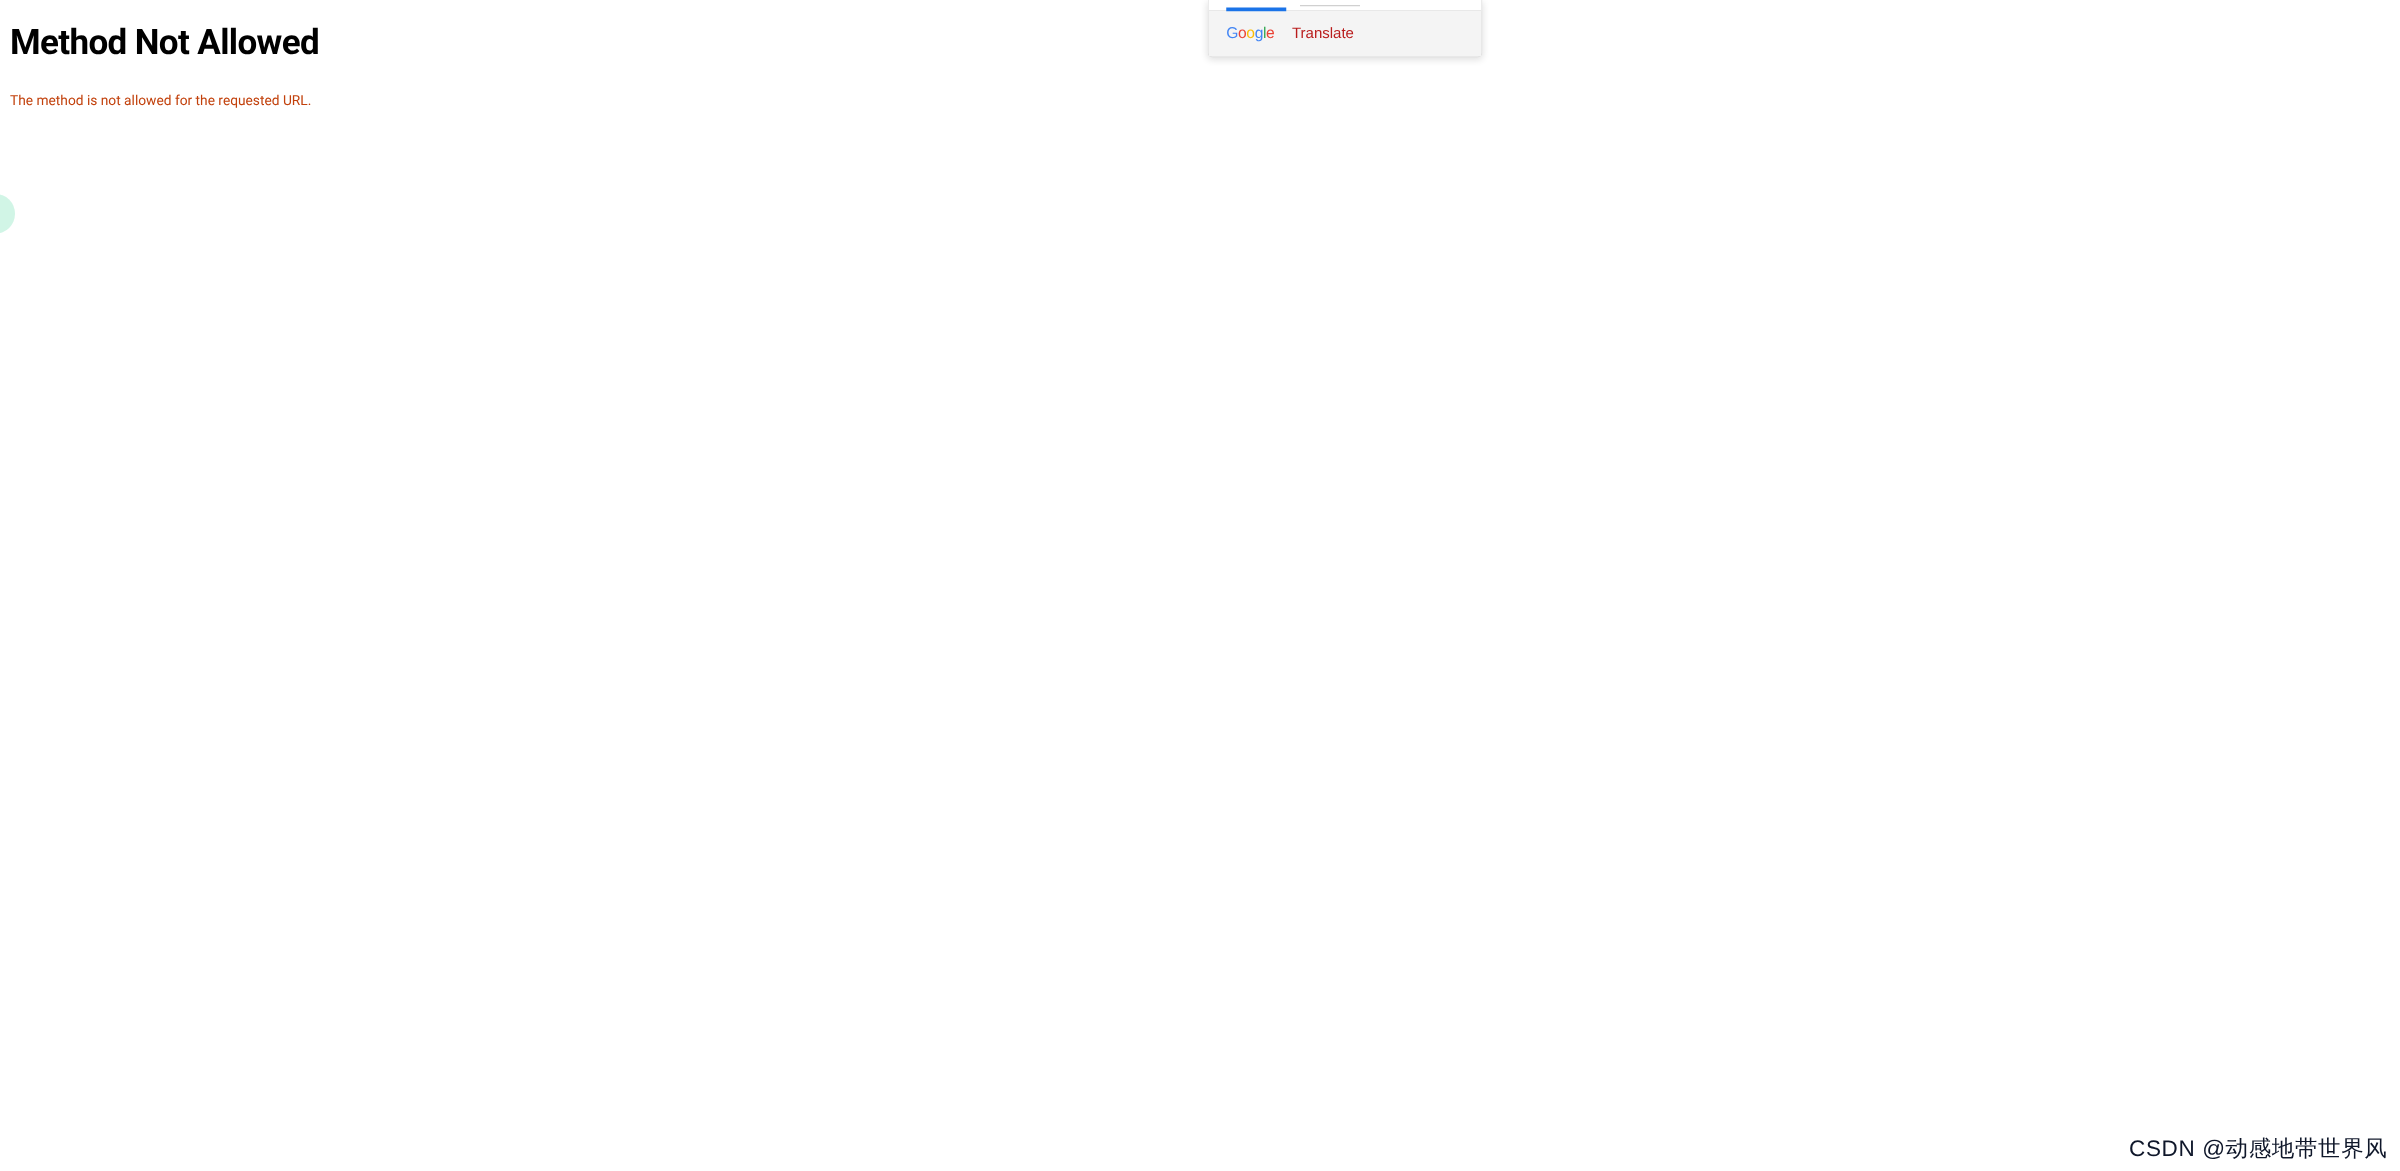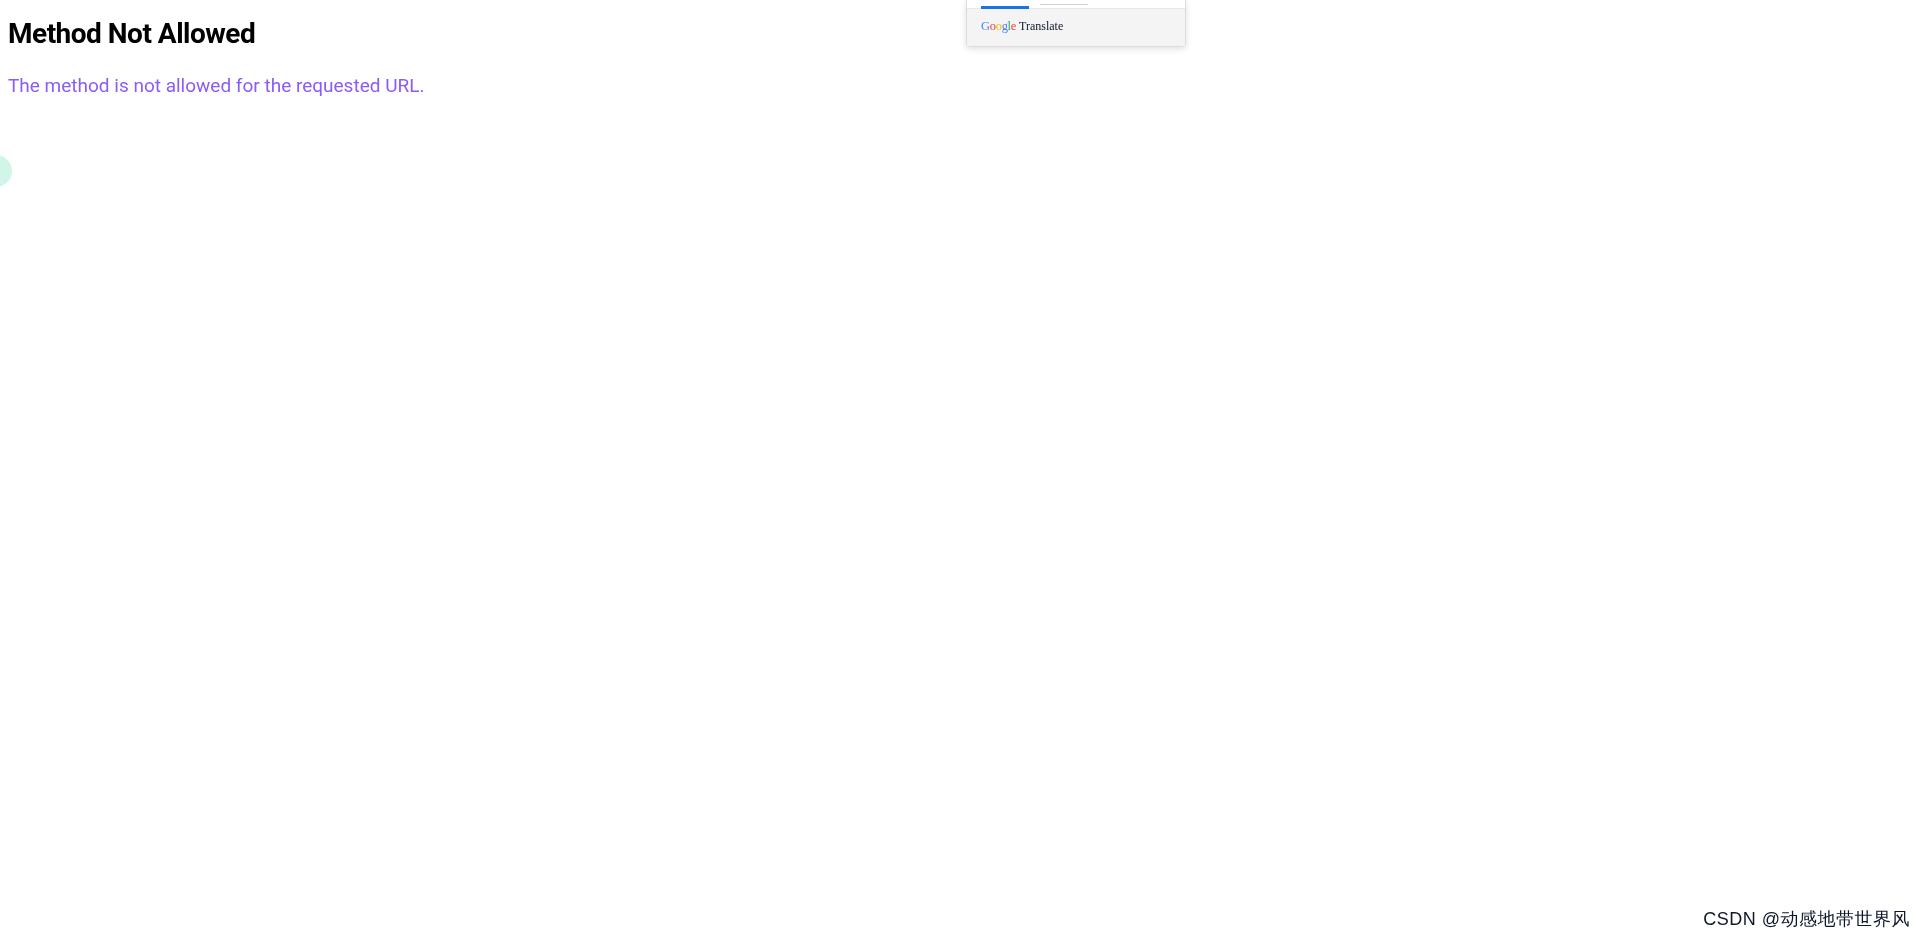--- a/index.html
+++ b/index.html
@@ -16,23 +16,23 @@
       overflow: hidden;
     }
     .error-heading {
       font-size: 28px;
       font-weight: 700;
       color: #000000;
       margin: 17px 0 0 8px;
       letter-spacing: -0.5px;
     }
     .error-message {
-      font-size: 19px;
+      font-size: 11px;
       font-weight: 400;
-      color: #8b5cf6;
+      color: #c2410c;
       margin: 24px 0 0 8px;
     }
     .translate-popup {
       position: absolute;
       top: 0;
       left: 966px;
       width: 220px;
       background: #ffffff;
       border: 1px solid #dcdcdc;
       border-top: none;
@@ -62,36 +62,36 @@
       height: 1px;
       background: #d0d0d0;
     }
     .translate-popup-body {
       background: #f4f4f4;
       padding: 10px 14px 12px 14px;
     }
     .translate-brand {
       display: flex;
       align-items: center;
-      gap: 3px;
+      gap: 14px;
       font-size: 12px;
       color: #505050;
-      font-family: Liberation Serif, serif;
+      font-family: Liberation Sans, sans-serif;
     }
     .google-logo {
       font-size: 12.5px;
       font-weight: 400;
       letter-spacing: -0.3px;
     }
     .g-blue { color: #4285F4; font-weight: 500; }
     .g-red { color: #EA4335; font-weight: 500; }
     .g-yellow { color: #FBBC05; font-weight: 500; }
     .g-green { color: #34A853; font-weight: 500; }
     .translate-word {
-      color: #0f172a;
+      color: #b91c1c;
       font-weight: 400;
     }
     .floating-bubble {
       position: absolute;
       top: 155px;
       left: -6px;
       width: 18px;
       height: 32px;
       background: #c9f3e2;
       border-radius: 0 16px 16px 0;

